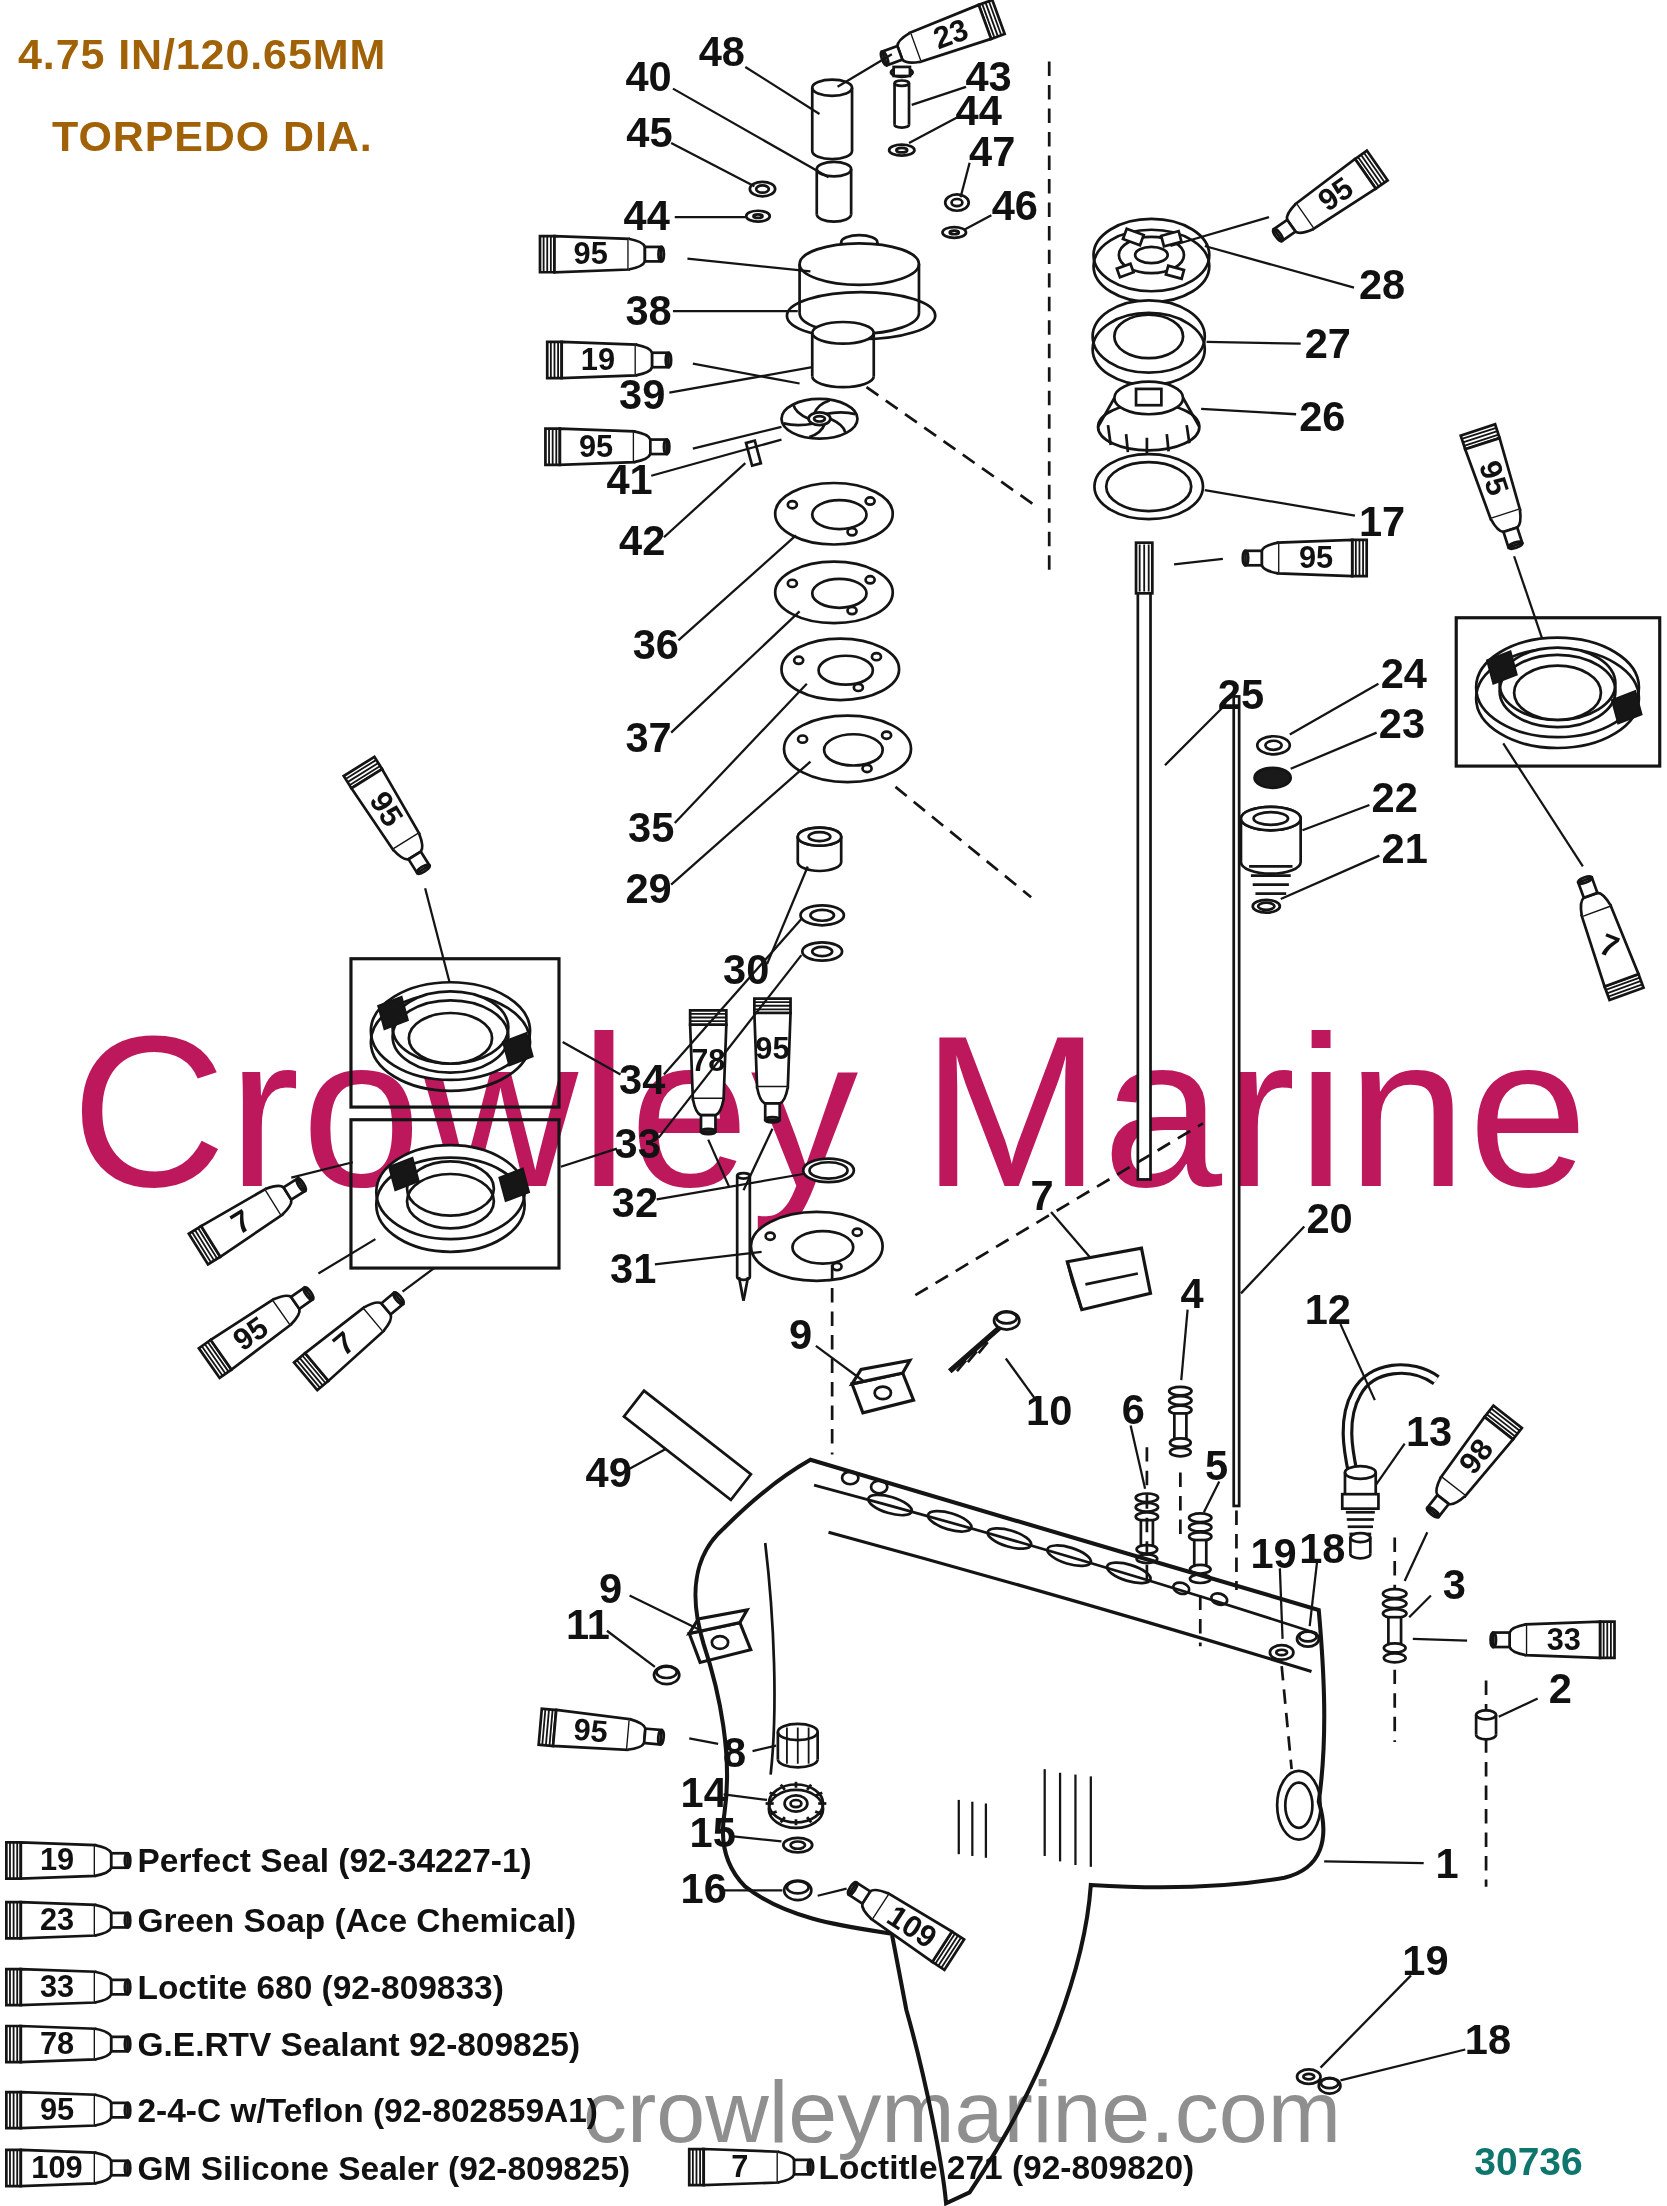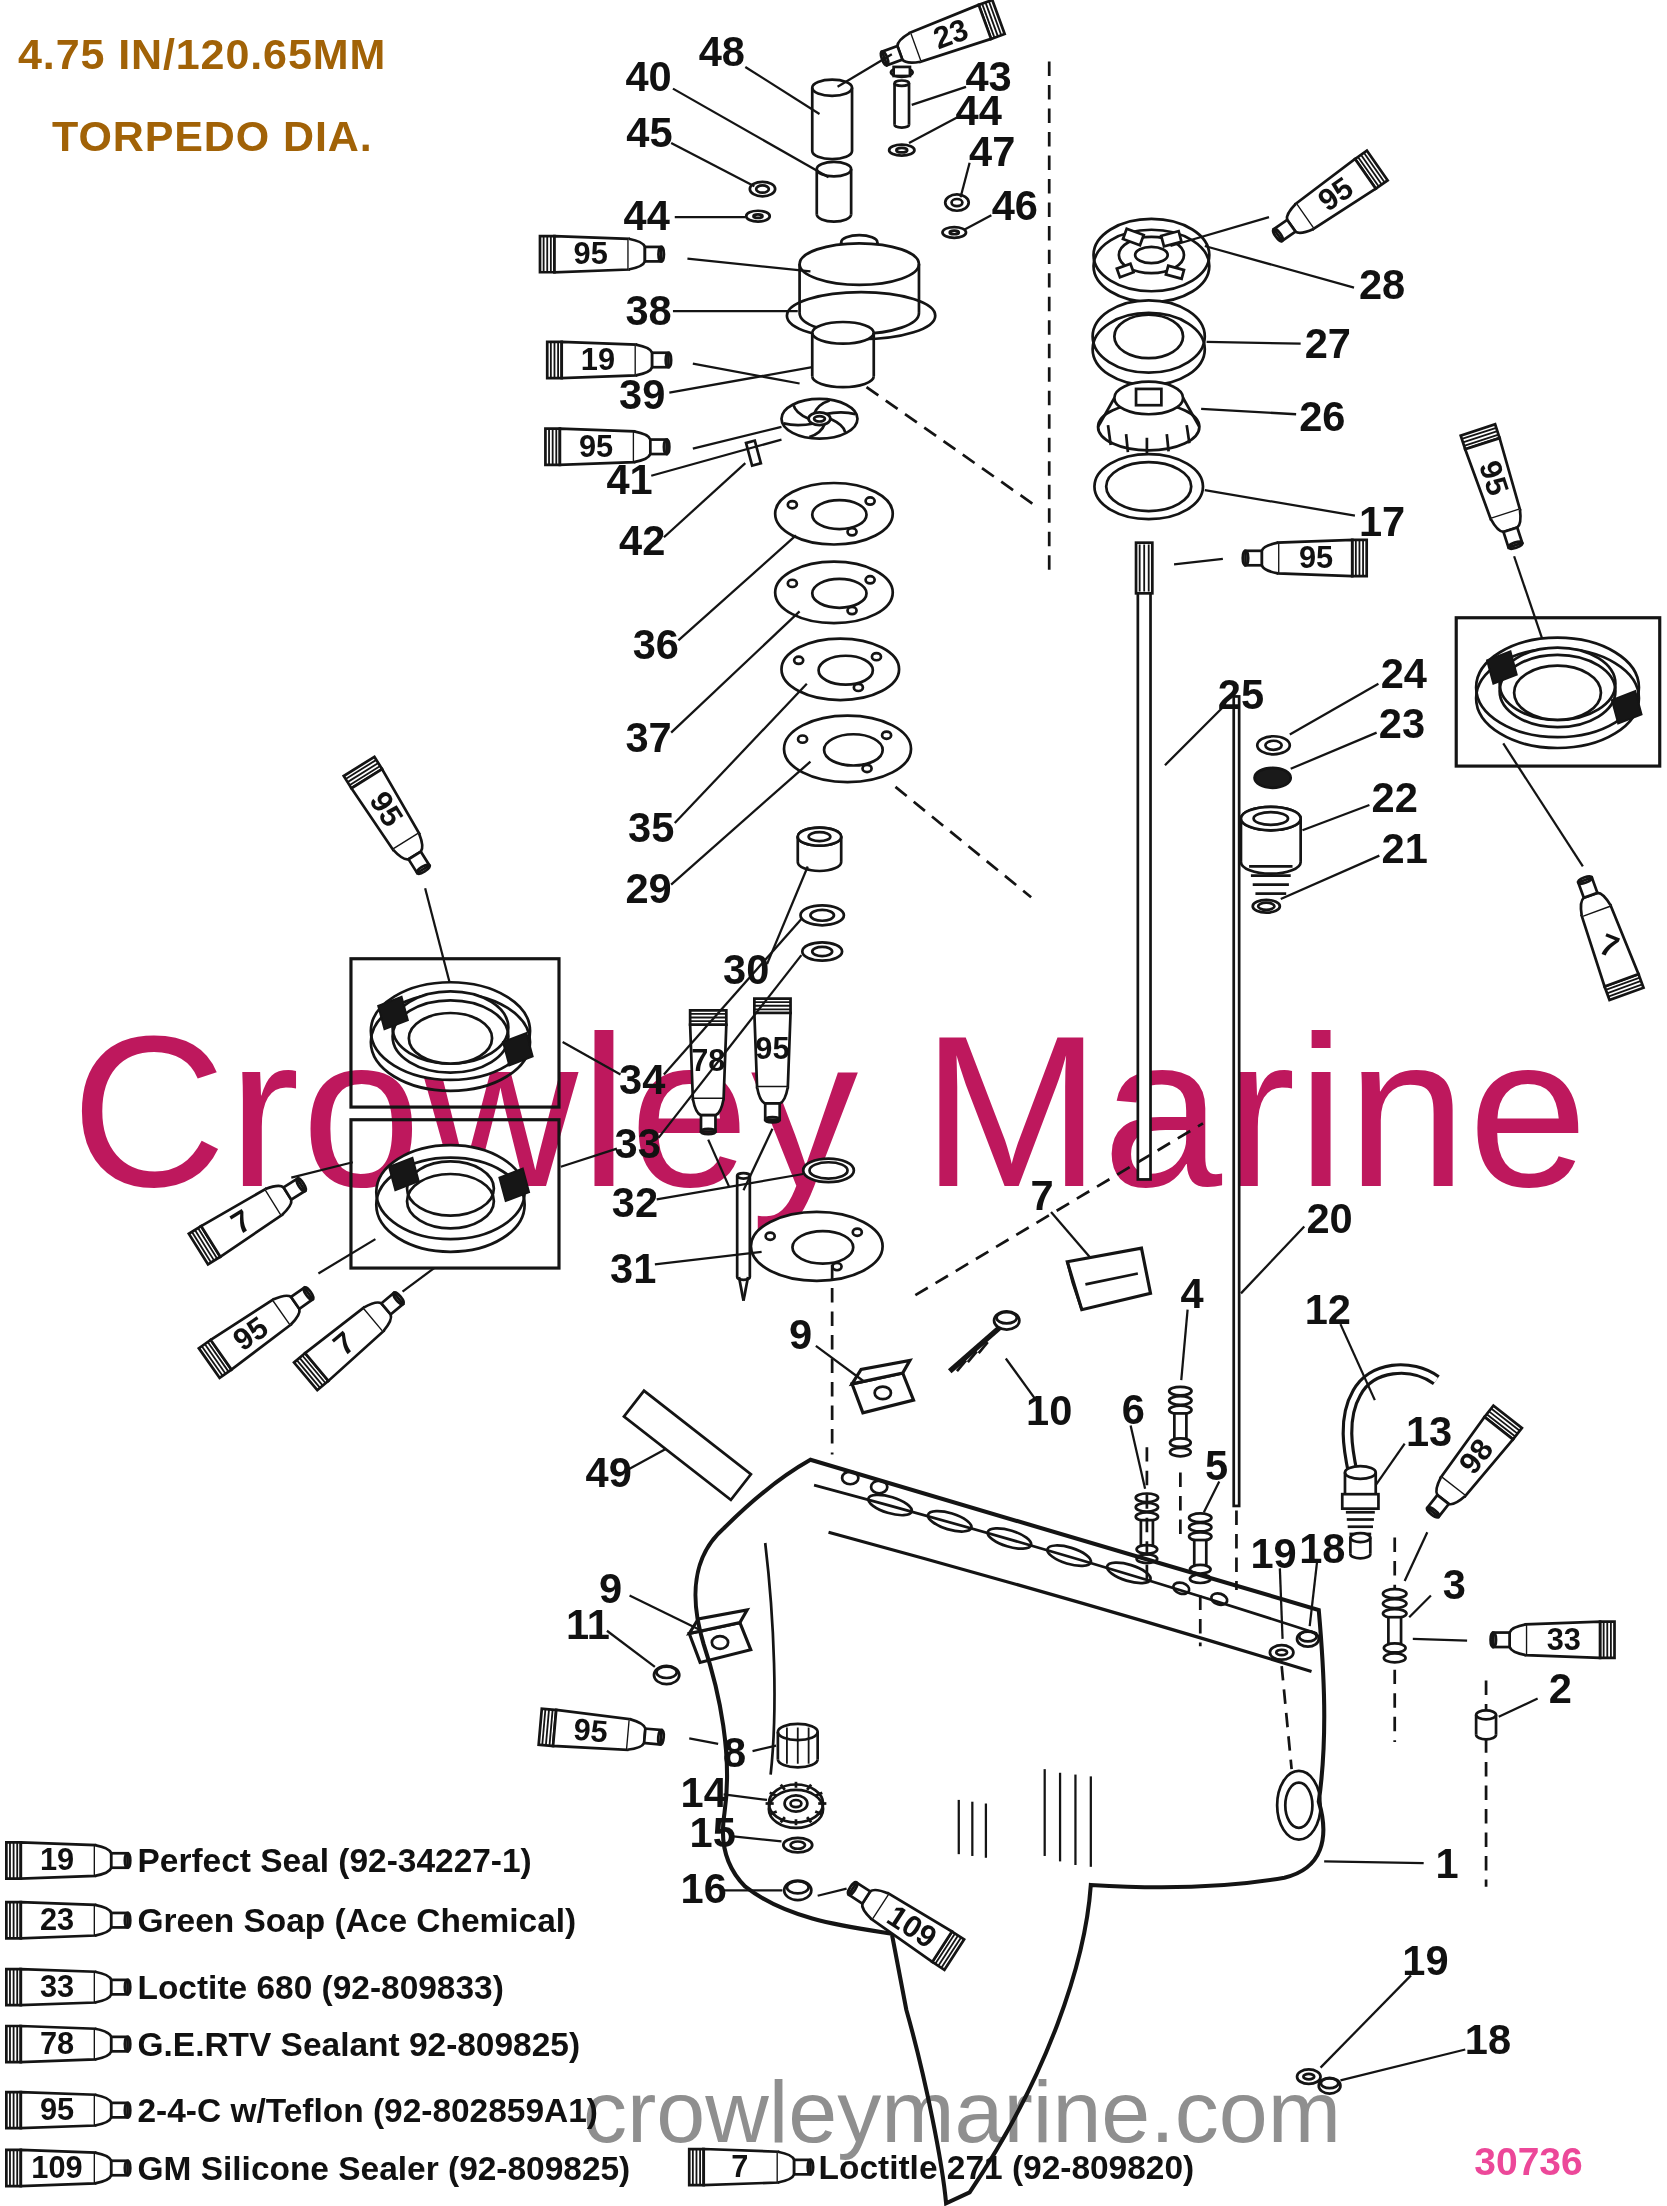--- a/index.html
+++ b/index.html
@@ -6,21 +6,21 @@
   body{width:1667px;height:2206px;position:relative;background:#fff;
        font-family:"Liberation Sans", sans-serif;overflow:hidden;}
   .title{position:absolute;left:18px;top:27px;font-size:43px;font-weight:bold;
          color:#a16207;line-height:1.3;z-index:3;letter-spacing:0.9px;}
   .title .l2{padding-left:34px;margin-top:26px;}
   .watermark{position:absolute;left:71px;top:988px;font-size:215px;color:#be185d;
              white-space:nowrap;z-index:0;letter-spacing:1.8px;}
   .site{position:absolute;left:583px;top:2061px;font-size:88px;color:#8f8f8f;
         white-space:nowrap;z-index:0;}
   .dnum{position:absolute;left:1447px;top:2140px;width:163px;text-align:center;
-        font-size:39px;font-weight:bold;color:#ec4899;z-index:3;}
+        font-size:39px;font-weight:bold;color:#0f766e;z-index:3;}
   svg#diagram{position:absolute;left:0;top:0;z-index:1;}
   text.callout{font-family:"Liberation Sans",sans-serif;font-weight:bold;fill:#111;}
   text.tubenum{font-family:"Liberation Sans",sans-serif;font-weight:bold;fill:#111;}
   text.legendtxt{font-family:"Liberation Sans",sans-serif;font-weight:bold;fill:#111;}
 </style>
 </head>
 <body>
 
 <div class="title">
   <div class="l1">4.75 IN/120.65MM</div>

